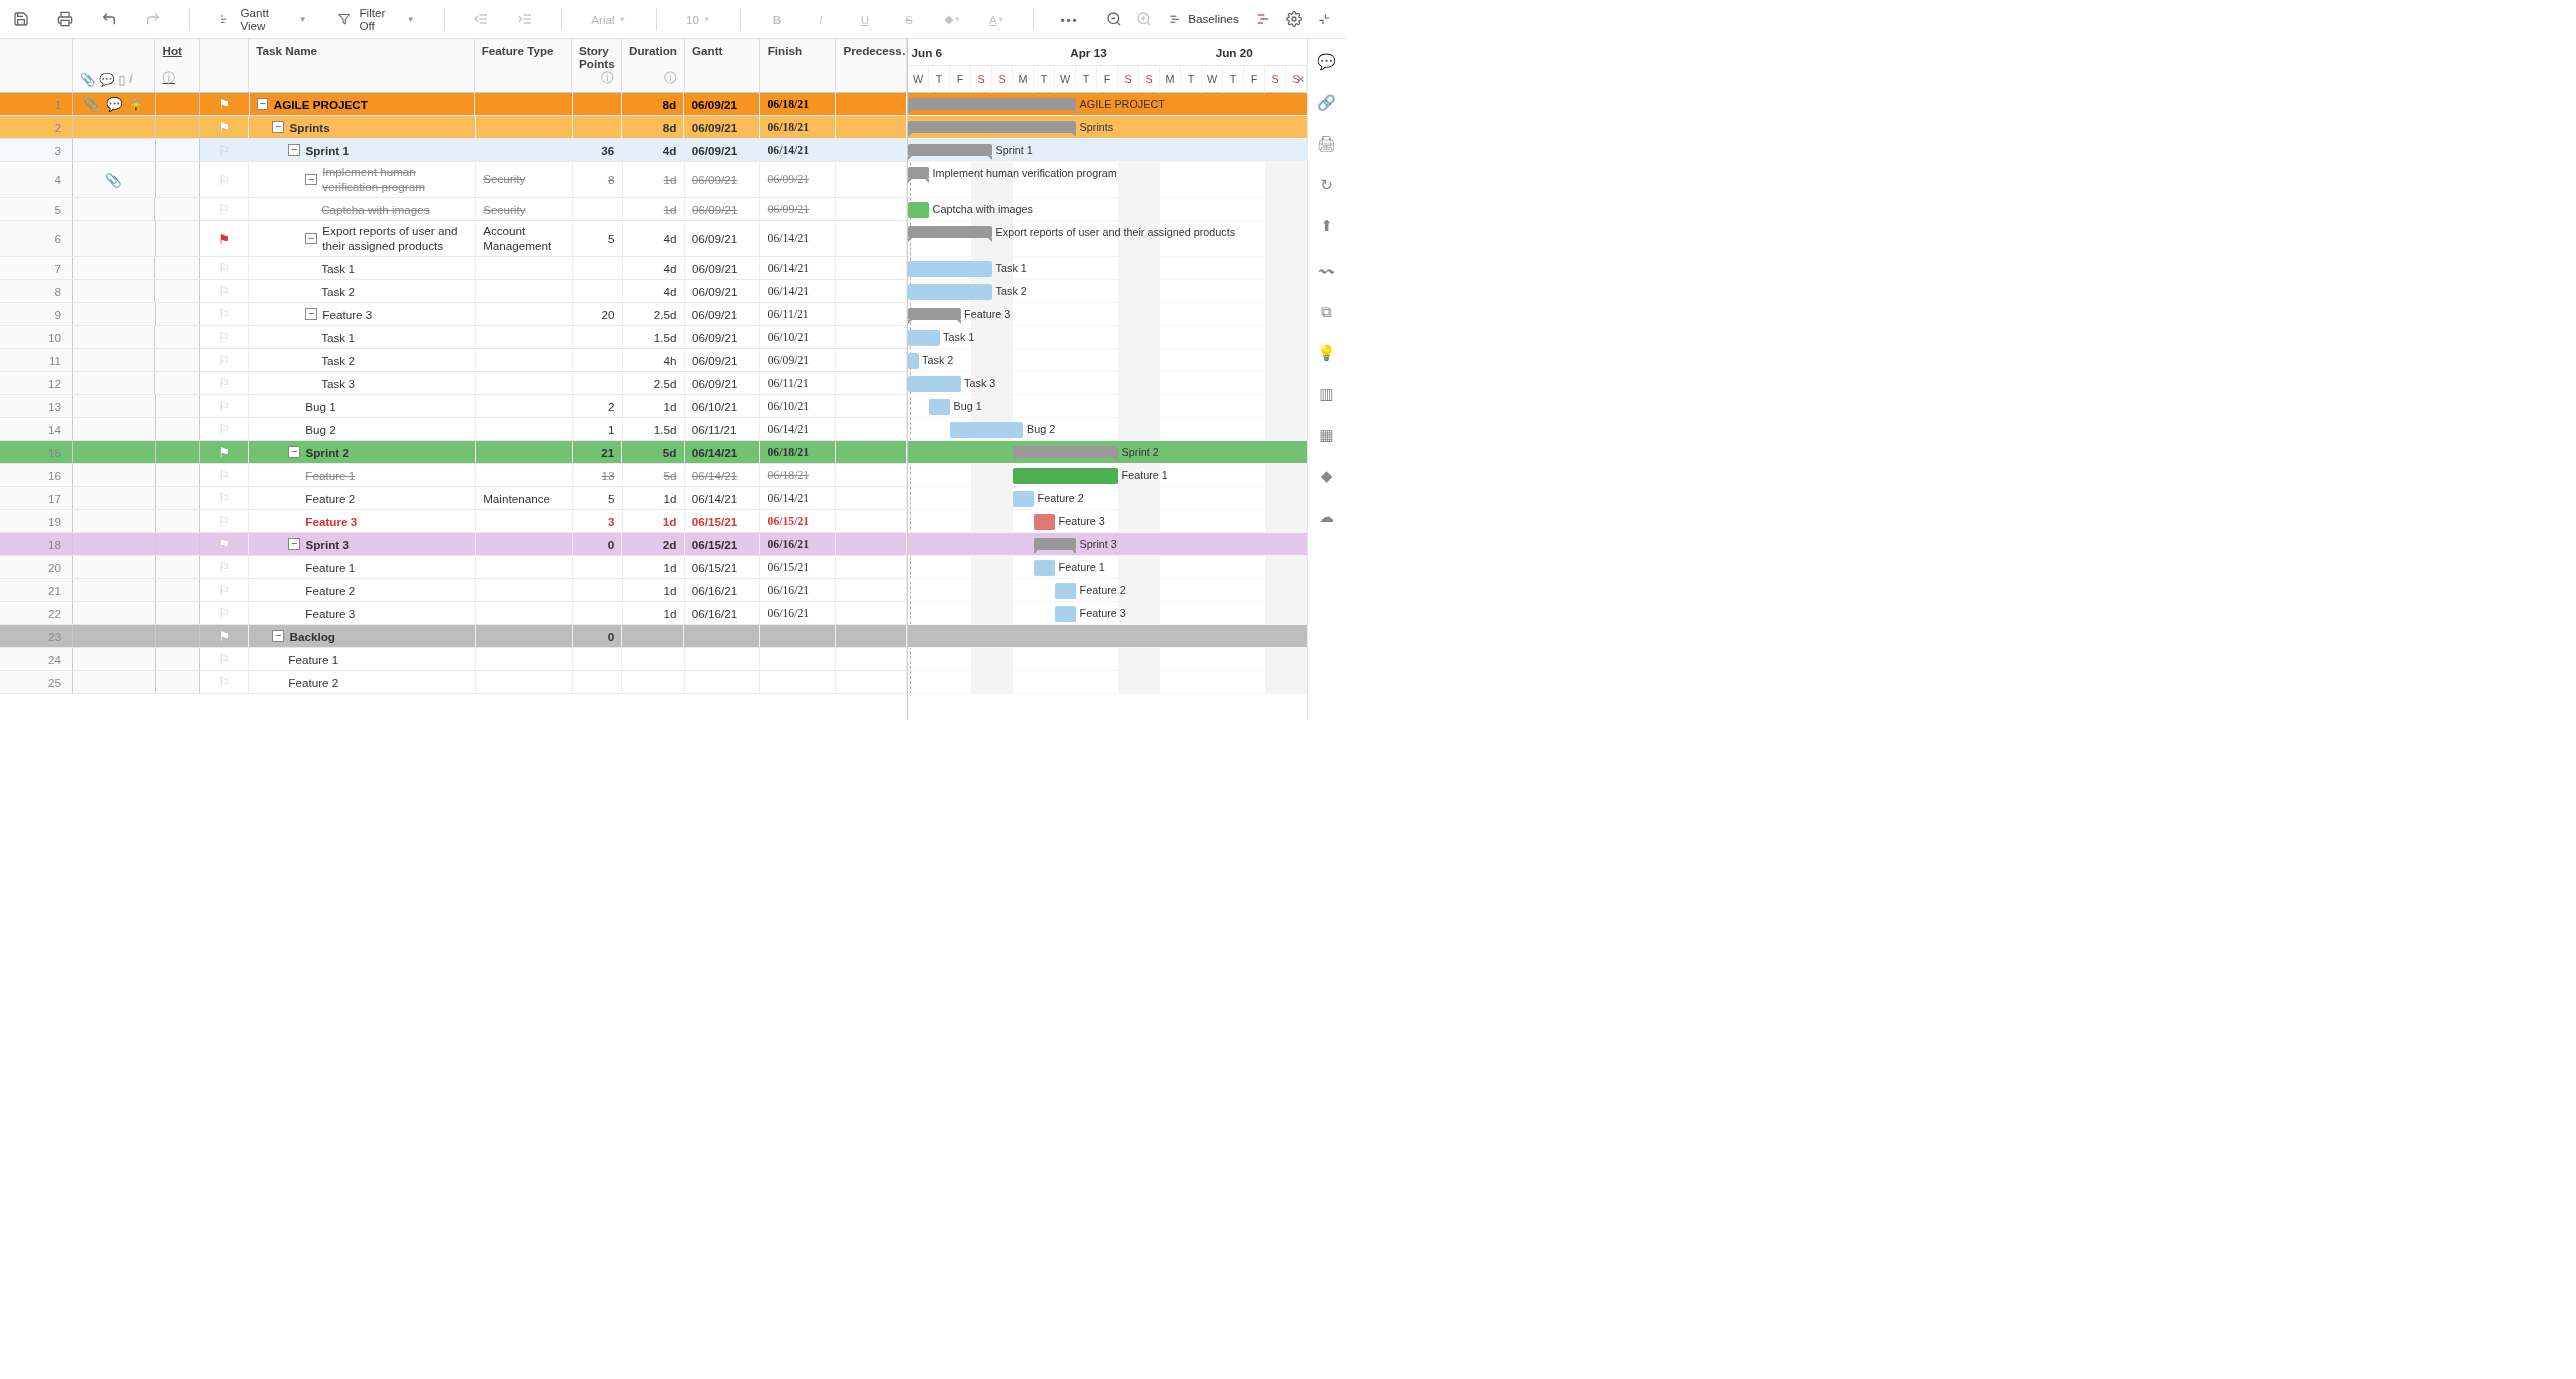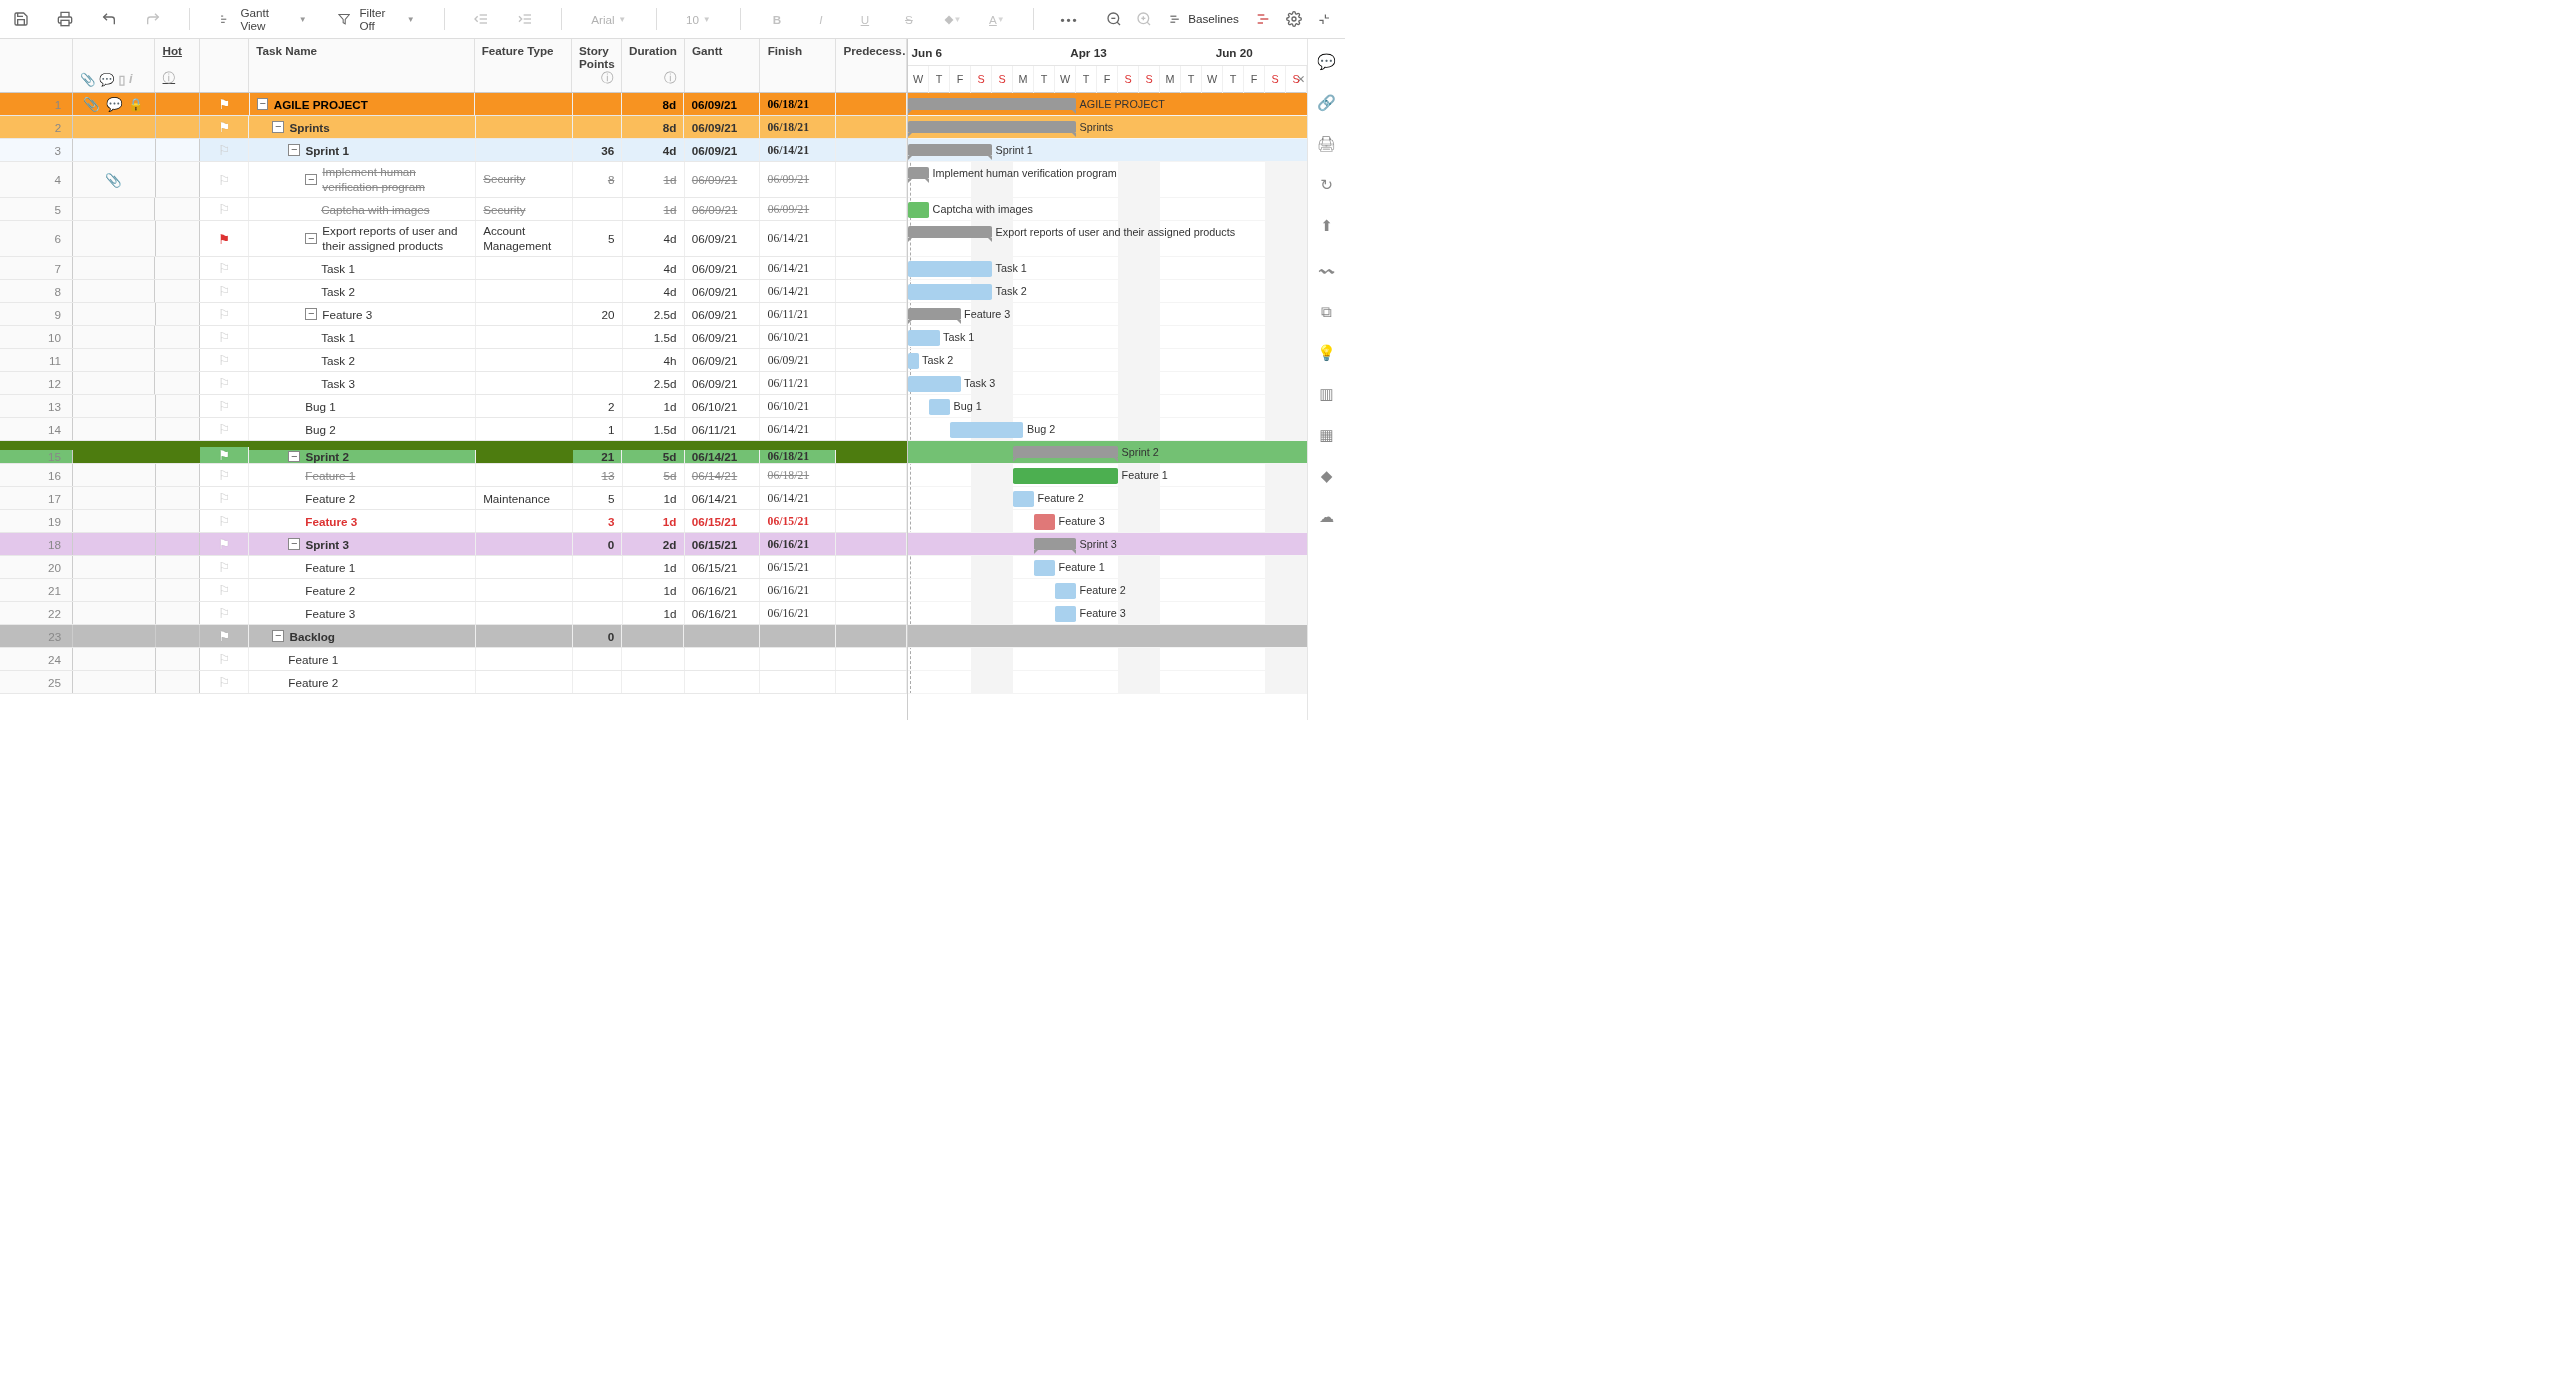--- a/index.html
+++ b/index.html
@@ -52,21 +52,21 @@
 .flag-red { color: #d33; font-size: 13.5px; }
 .strk { text-decoration: line-through; color: #888; }
 .red { color: #d33; }
 .bold { font-weight: 700; }
 .row-orange { background: #f79321; color: #000; }
 .row-orange .cell, .row-orange .cell.rn, .row-orange .cell.ib, .row-orange .cell.hot { background: #f79321; }
 .row-lorange { background: #fbbd5a; }
 .row-lorange .cell, .row-lorange .cell.rn, .row-lorange .cell.ib, .row-lorange .cell.hot { background: #fbbd5a; }
 .row-lblue { background: #e3f0fb; }
 .row-lblue .cell.rn, .row-lblue .cell.ib, .row-lblue .cell.hot { background: #f4f9fe; }
-.row-green { background: #4d7c0f; align-items: flex-end; }
+.row-green { background: #4d7c0f; }
 .row-green .cell, .row-green .cell.rn, .row-green .cell.ib, .row-green .cell.hot { background: #73c173; }
 .row-purple { background: #e3c7eb; }
 .row-purple .cell, .row-purple .cell.rn, .row-purple .cell.ib, .row-purple .cell.hot { background: #e3c7eb; }
 .row-gray { background: #bdbdbd; }
 .row-gray .cell, .row-gray .cell.rn, .row-gray .cell.ib, .row-gray .cell.hot { background: #bdbdbd; }
 .attach-icon { color: #2b6cb0; font-size: 13.5px; }
 .comment-icon { color: #2b6cb0; font-size: 13.5px; }
 .lock-icon { color: #2b6cb0; font-size: 12.6px; }
 .wrap-text { white-space: normal; line-height: 1.2; }
 

